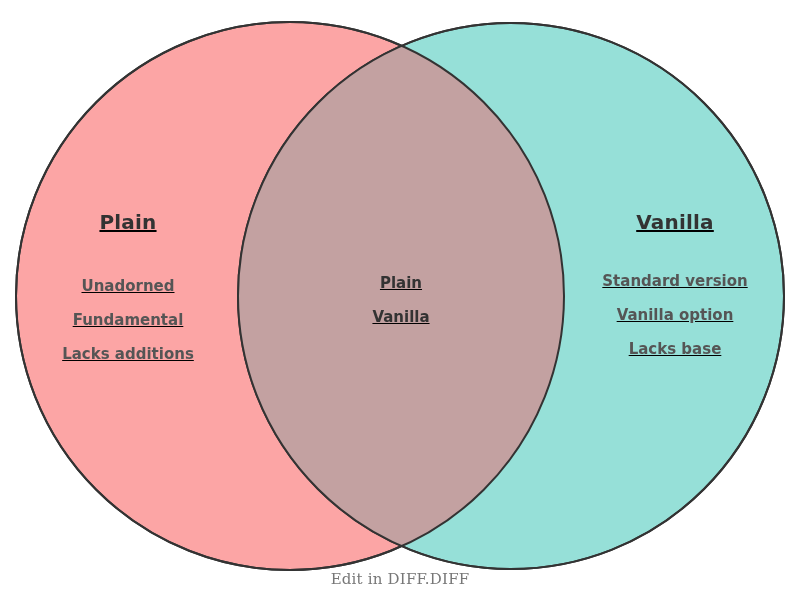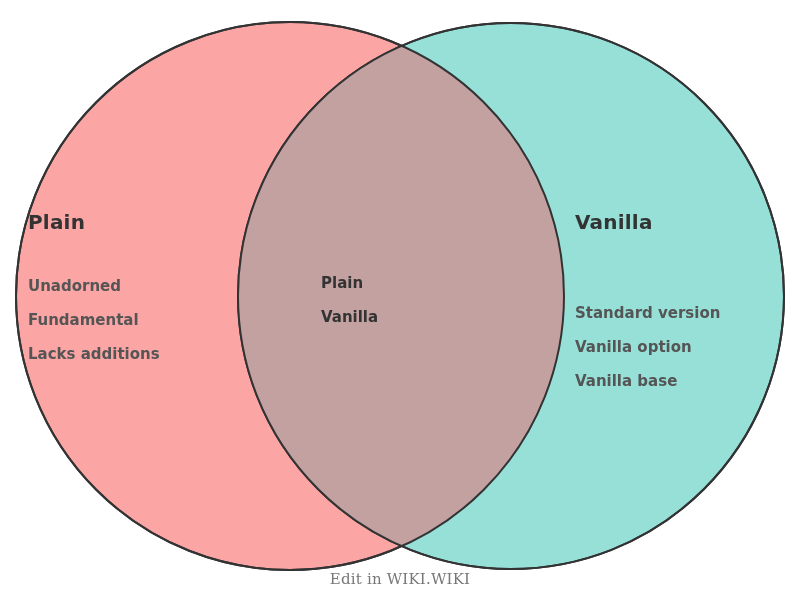--- a/index.html
+++ b/index.html
@@ -37,22 +37,23 @@
     position: absolute;
     left: 0;
     top: 0;
     width: 800px;
     height: 600px;
     pointer-events: none;
   }
 
   .set-block {
     position: absolute;
-    text-align: left;
+    text-align: center;
     pointer-events: auto;
+    text-decoration: underline;
   }
 
   .set-title {
     font-size: 20px;
     font-weight: bold;
     color: #333333;
     letter-spacing: 0.2px;
     white-space: nowrap;
     line-height: 1;
   }
@@ -76,21 +77,21 @@
     width: 200px;
   }
   #left-block .set-items { margin-top: 37px; }
 
   
   #right-block {
     left: 575px;
     top: 212px;
     width: 200px;
   }
-  #right-block .set-items { margin-top: 64px; }
+  #right-block .set-items { margin-top: 32px; }
 
   
   #center-block {
     left: 321px;
     top: 266px;
     width: 160px;
   }
   #center-block .set-item {
     font-size: 15px;
     font-weight: bold;
@@ -151,21 +152,21 @@
         <div class="set-item">Plain</div>
         <div class="set-item">Vanilla</div>
       </div>
     </div>
 
     <div class="set-block" id="right-block">
       <div class="set-title">Vanilla</div>
       <div class="set-items">
         <div class="set-item">Standard version</div>
         <div class="set-item">Vanilla option</div>
-        <div class="set-item">Vanilla base</div>
+        <div class="set-item">Lacks base</div>
       </div>
     </div>
 
   </div>
 
-  <div id="footer-credit">Edit in WIKI.WIKI</div>
+  <div id="footer-credit">Edit in DIFF.DIFF</div>
 
 </div>
 
 </body></html>

